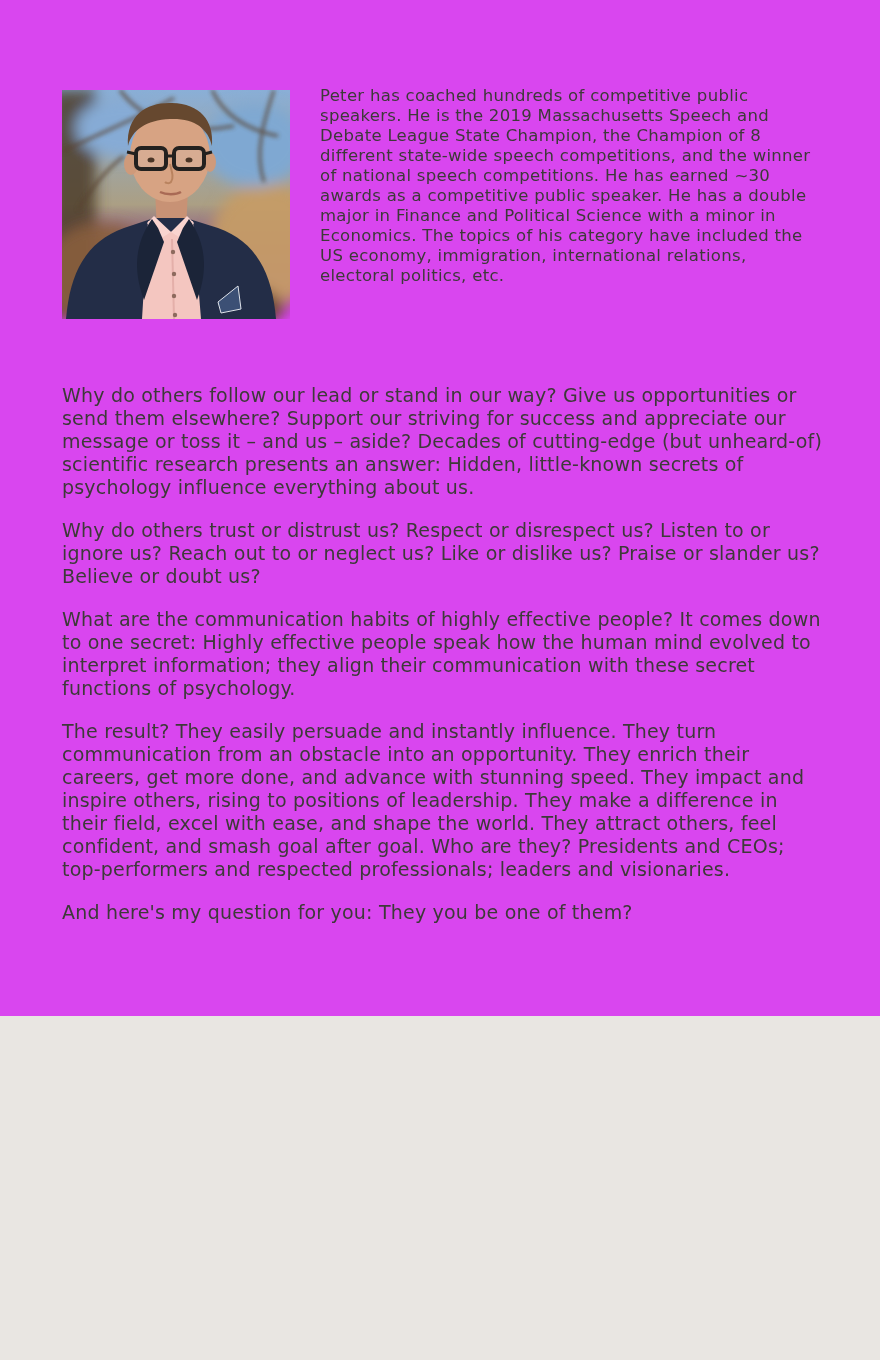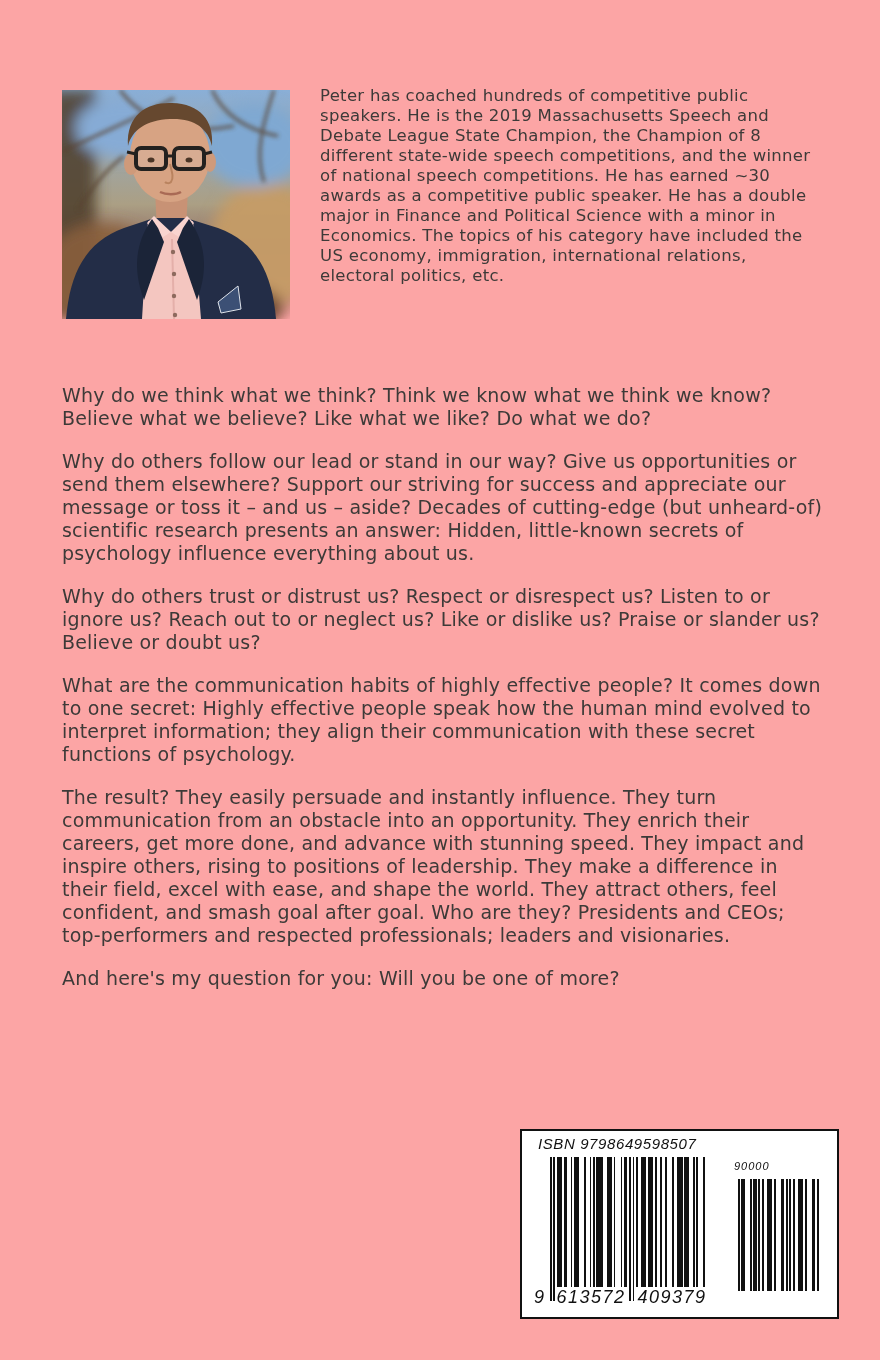--- a/index.html
+++ b/index.html
@@ -1,17 +1,17 @@
 <!DOCTYPE html>
 <html><head>
 <meta charset="utf-8">
 <style>
   html,body{margin:0;padding:0;}
   body{width:880px;height:1360px;background:#e9e6e2;font-family:"DejaVu Sans",sans-serif;}
-  .cover{position:relative;width:880px;height:1360px;background:#fca5a5;overflow:hidden;}
+  .cover{position:relative;width:880px;height:1016px;background:#d946ef;overflow:hidden;}
 
   
   .author-photo{position:absolute;left:62px;top:90px;width:228px;height:229px;overflow:hidden;}
   .author-photo svg{display:block;}
 
   
   .bio{position:absolute;left:320px;top:86px;width:500px;
        font-size:16.5px;line-height:20px;letter-spacing:0.3px;
        color:#3d3a38;margin:0;}
 
@@ -102,26 +102,25 @@
         <path d="M90,129 C74,152 70,178 82,210 L102,152 L96,138 Z" fill="#1b2438"></path>
         <path d="M127,129 C143,152 147,178 135,210 L115,152 L121,138 Z" fill="#1b2438"></path>
         <path d="M156,212 L176,196 L179,219 L159,223 Z" fill="#3c5075" stroke="#dfe3ea" stroke-width="1"></path>
       </g>
     </svg>
   </div>
 
   <p class="bio">Peter has coached hundreds of competitive public speakers. He is the 2019 Massachusetts Speech and Debate League State Champion, the Champion of 8 different state-wide speech competitions, and the winner of national speech competitions. He has earned ~30 awards as a competitive public speaker. He has a double major in Finance and Political Science with a minor in Economics. The topics of his category have included the US economy, immigration, international relations, electoral politics, etc.</p>
 
   <div class="body-text">
-    <p>Why do we think what we think? Think we know what we think we know? Believe what we believe? Like what we like? Do what we do?</p>
     <p>Why do others follow our lead or stand in our way? Give us opportunities or send them elsewhere? Support our striving for success and appreciate our message or toss it – and us – aside? Decades of cutting-edge (but unheard-of) scientific research presents an answer: Hidden, little-known secrets of psychology influence everything about us.</p>
     <p>Why do others trust or distrust us? Respect or disrespect us? Listen to or ignore us? Reach out to or neglect us? Like or dislike us? Praise or slander us? Believe or doubt us?</p>
     <p>What are the communication habits of highly effective people? It comes down to one secret: Highly effective people speak how the human mind evolved to interpret information; they align their communication with these secret functions of psychology.</p>
     <p>The result? They easily persuade and instantly influence. They turn communication from an obstacle into an opportunity. They enrich their careers, get more done, and advance with stunning speed. They impact and inspire others, rising to positions of leadership. They make a difference in their field, excel with ease, and shape the world. They attract others, feel confident, and smash goal after goal. Who are they? Presidents and CEOs; top-performers and respected professionals; leaders and visionaries.</p>
-    <p>And here's my question for you: Will you be one of more?</p>
+    <p>And here's my question for you: They you be one of them?</p>
   </div>
 
   <div class="barcode-box">
     <div class="isbn-label">ISBN 9798649598507</div>
 
     <div class="barcode-main">
       <svg id="ean13" width="186" height="146" xmlns="http://www.w3.org/2000/svg" shape-rendering="crispEdges">
           <rect x="20.00" y="0" width="1.78" height="144" fill="#111111"></rect>
           <rect x="23.44" y="0" width="1.78" height="144" fill="#111111"></rect>
           <rect x="26.88" y="0" width="1.78" height="130" fill="#111111"></rect>

